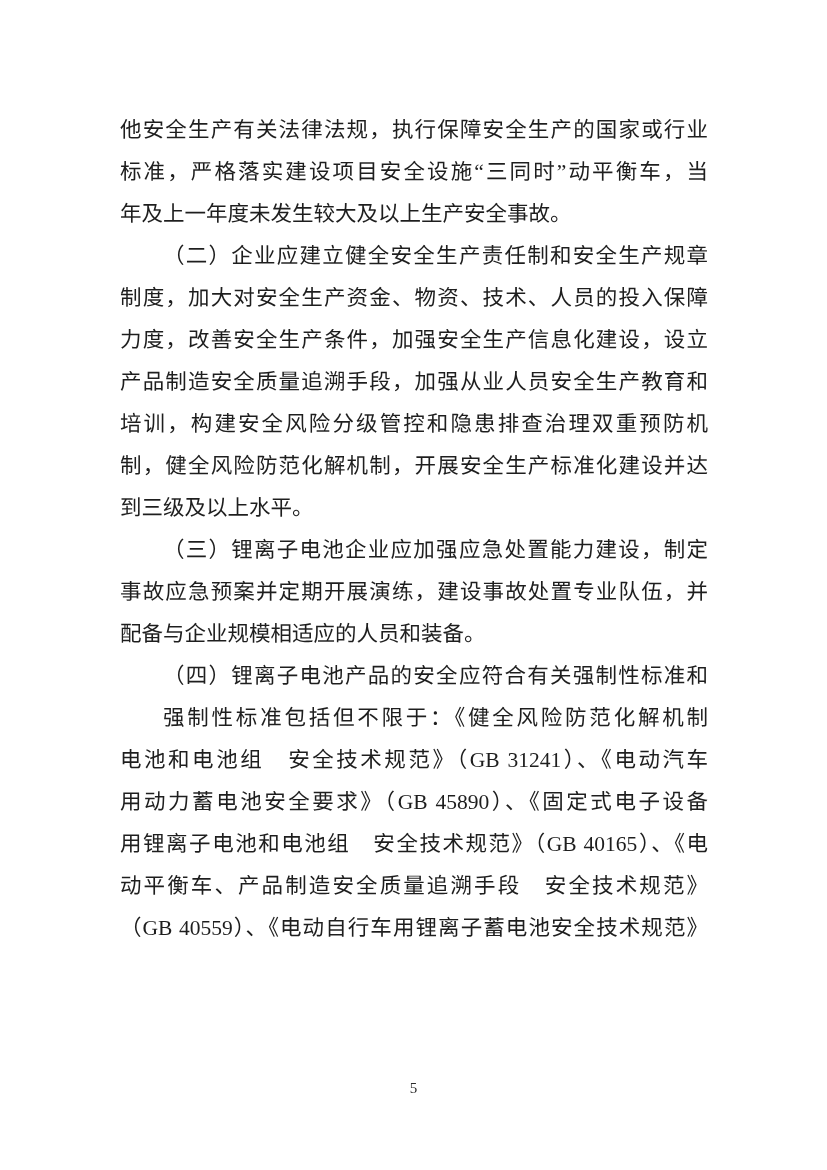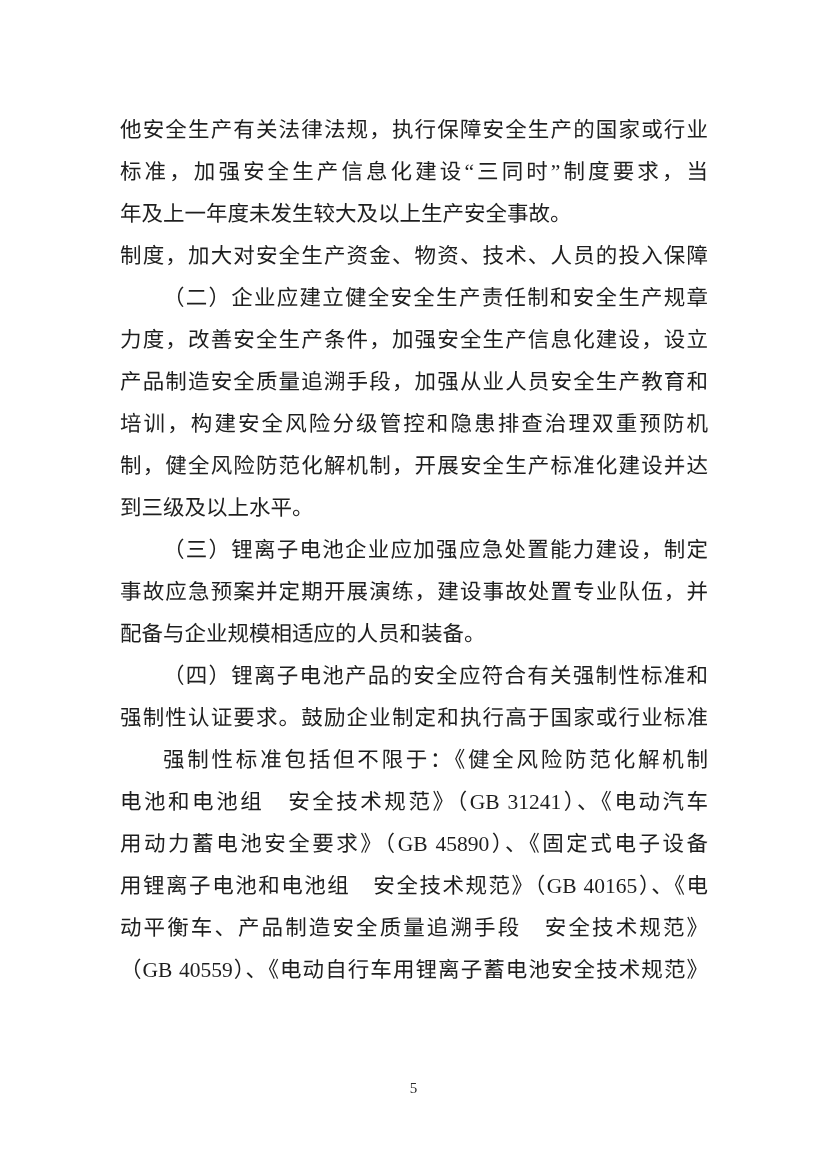--- a/index.html
+++ b/index.html
@@ -52,34 +52,33 @@
     color: #2a2a2a;
     font-family: "Liberation Serif", "DejaVu Serif", serif;
   }
 </style>
 </head>
 <body>
 
 <div class="page">
   <div class="text-block">
       <div class="line">他安全生产有关法律法规，执行保障安全生产的国家或行业</div>
-      <div class="line">标准，加强安全生产信息化建设“三同时”制度要求，当</div>
+      <div class="line">标准，严格落实建设项目安全设施“三同时”动平衡车，当</div>
       <div class="line no-stretch">年及上一年度未发生较大及以上生产安全事故。</div>
+      <div class="line indent">（二）企业应建立健全安全生产责任制和安全生产规章</div>
       <div class="line">制度，加大对安全生产资金、物资、技术、人员的投入保障</div>
-      <div class="line indent">（二）企业应建立健全安全生产责任制和安全生产规章</div>
       <div class="line">力度，改善安全生产条件，加强安全生产信息化建设，设立</div>
       <div class="line">产品制造安全质量追溯手段，加强从业人员安全生产教育和</div>
       <div class="line">培训，构建安全风险分级管控和隐患排查治理双重预防机</div>
       <div class="line">制，健全风险防范化解机制，开展安全生产标准化建设并达</div>
       <div class="line no-stretch">到三级及以上水平。</div>
       <div class="line indent">（三）锂离子电池企业应加强应急处置能力建设，制定</div>
       <div class="line">事故应急预案并定期开展演练，建设事故处置专业队伍，并</div>
       <div class="line no-stretch">配备与企业规模相适应的人员和装备。</div>
       <div class="line indent">（四）锂离子电池产品的安全应符合有关强制性标准和</div>
-      <div class="line">强制性认证要求。鼓励企业制定和执行高于国家或行业标准</div>
       <div class="line indent">强制性标准包括但不限于：《健全风险防范化解机制</div>
       <div class="line">电池和电池组　安全技术规范》（GB 31241）、《电动汽车</div>
       <div class="line">用动力蓄电池安全要求》（GB 45890）、《固定式电子设备</div>
       <div class="line">用锂离子电池和电池组　安全技术规范》（GB 40165）、《电</div>
       <div class="line">动平衡车、产品制造安全质量追溯手段　安全技术规范》</div>
       <div class="line">（GB 40559）、《电动自行车用锂离子蓄电池安全技术规范》</div>
     </div>
   <div class="page-number">5</div>
 </div>
 

